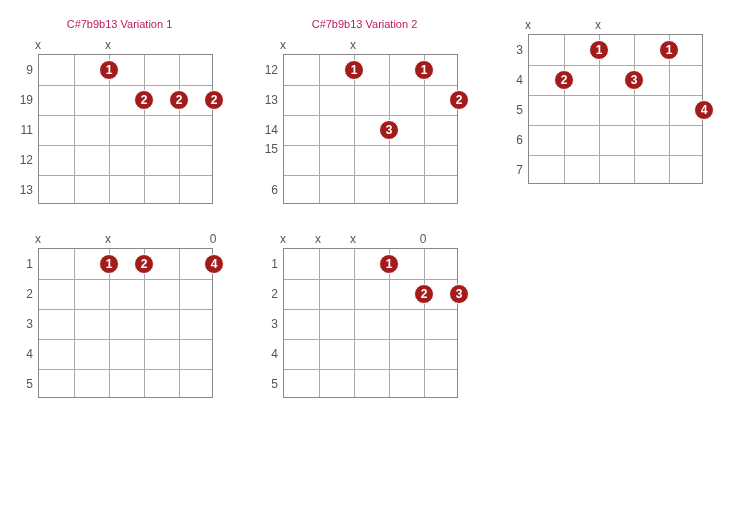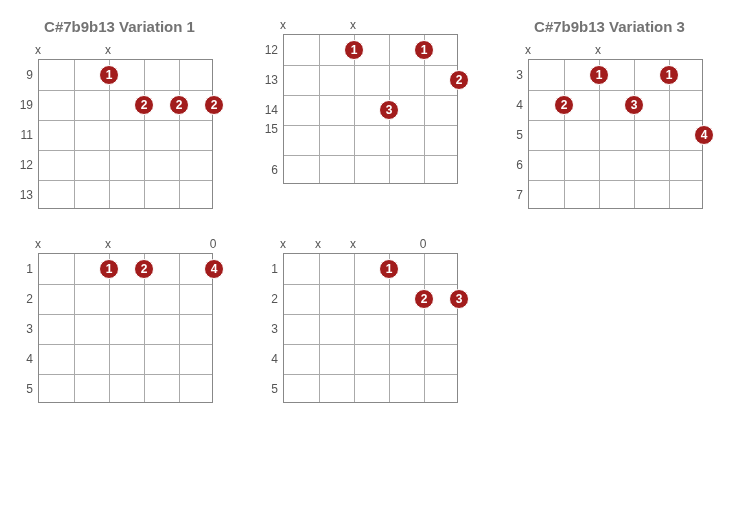--- a/index.html
+++ b/index.html
@@ -12,24 +12,24 @@
     width: 748px;
     display: flex;
     flex-wrap: wrap;
     gap: 28px 30px;
   }
   .chord {
     width: 215px;
   }
   .title {
     text-align: center;
-    font-size: 15px;
-    color: #737373;
+    font-size: 11px;
+    color: #be185d;
     margin-bottom: 8px;
-    font-weight: 700;
+    font-weight: 400;
   }
   .diagram {
     position: relative;
     margin-left: 26px;
   }
   .markers {
     position: relative;
     height: 16px;
   }
   .marker {
@@ -113,20 +113,21 @@
           <div class="fretnum" style="top: 105px;">12</div>
           <div class="fretnum" style="top: 135px;">13</div>
           <div class="dot" style="left: 70px; top: 15px; background: rgb(162, 28, 28);">1</div>
           <div class="dot" style="left: 105px; top: 45px; background: rgb(162, 28, 28);">2</div>
           <div class="dot" style="left: 140px; top: 45px; background: rgb(162, 28, 28);">2</div>
           <div class="dot" style="left: 175px; top: 45px; background: rgb(162, 28, 28);">2</div>
         </div>
       </div>
     </div>
     <div class="chord">
+      <div class="title">C#7b9b13 Variation 2</div>
       <div class="diagram">
         <div class="markers">
           <span class="marker" style="left: 0px;">x</span>
           <span class="marker" style="left: 70px;">x</span>
         </div>
         <div class="grid">
           <div class="vline" style="left: 34.5px;"></div>
           <div class="vline" style="left: 69.5px;"></div>
           <div class="vline" style="left: 104.5px;"></div>
           <div class="vline" style="left: 139.5px;"></div>
@@ -140,21 +141,20 @@
           <div class="fretnum" style="top: 94px;">15</div>
           <div class="fretnum" style="top: 135px;">6</div>
           <div class="dot" style="left: 70px; top: 15px; background: rgb(162, 28, 28);">1</div>
           <div class="dot" style="left: 140px; top: 15px; background: rgb(162, 28, 28);">1</div>
           <div class="dot" style="left: 175px; top: 45px; background: rgb(162, 28, 28);">2</div>
           <div class="dot" style="left: 105px; top: 75px; background: rgb(162, 28, 28);">3</div>
         </div>
       </div>
     </div>
     <div class="chord">
-      <div class="title">C#7b9b13 Variation 3</div>
       <div class="diagram">
         <div class="markers">
           <span class="marker" style="left: 0px;">x</span>
           <span class="marker" style="left: 70px;">x</span>
         </div>
         <div class="grid">
           <div class="vline" style="left: 34.5px;"></div>
           <div class="vline" style="left: 69.5px;"></div>
           <div class="vline" style="left: 104.5px;"></div>
           <div class="vline" style="left: 139.5px;"></div>

